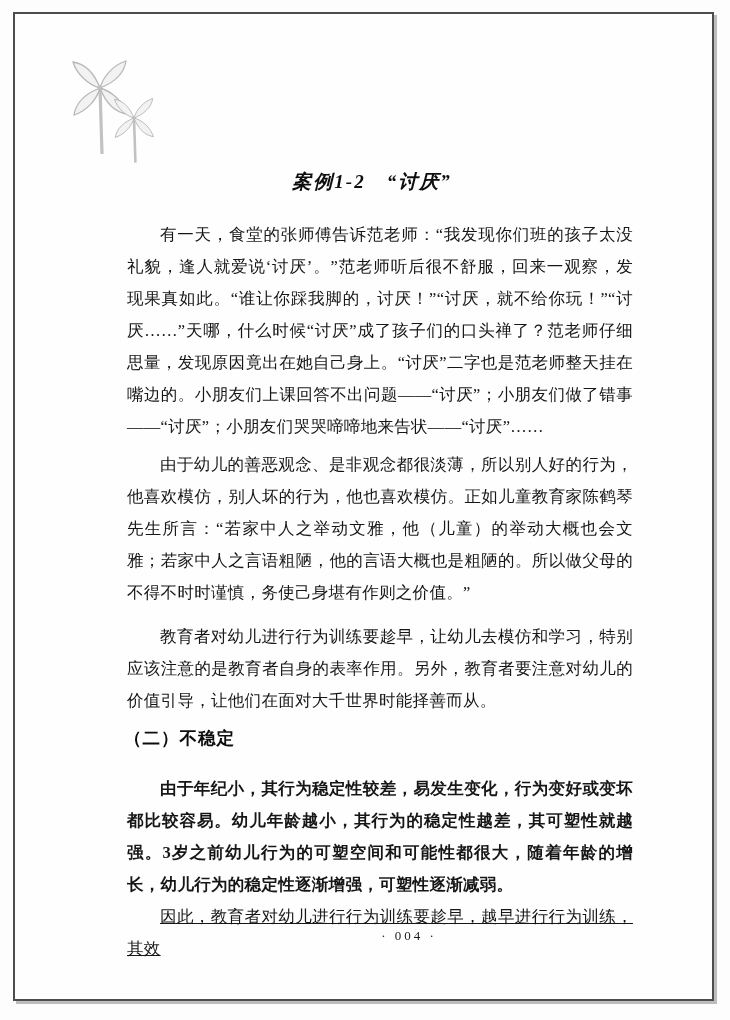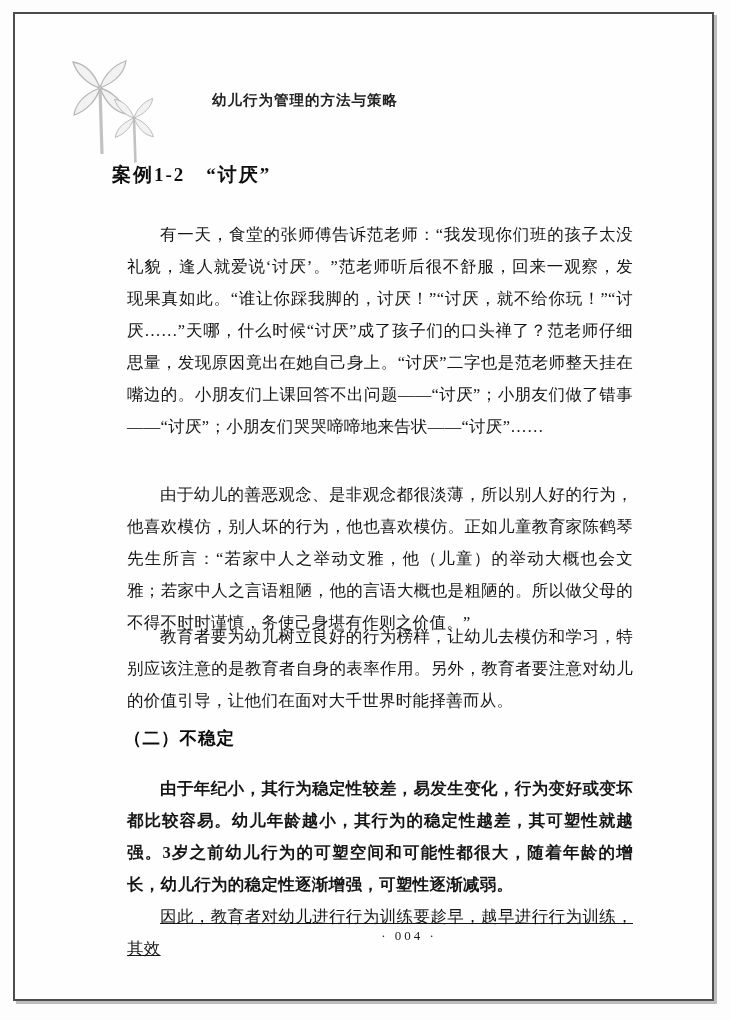--- a/index.html
+++ b/index.html
@@ -23,30 +23,30 @@
   .book-header { position: absolute; left: 60px; top: 46px; width: 400px; height: 120px; }
   .pinwheels { position: absolute; left: 0; top: 0; }
   .book-title {
     position: absolute; left: 152px; top: 45px;
     font-family: "Liberation Sans", "DejaVu Sans", sans-serif;
     font-weight: bold; font-size: 14.5px; letter-spacing: 1px; color: #222;
     white-space: nowrap;
   }
   .case-title {
     position: absolute; left: 112px; top: 162px; width: 506px;
-    margin: 0; 
-    font-size: 19px; font-weight: bold; letter-spacing: 2px; color: #0e0e0e;
+    margin: 7px; text-align: center;
+    font-size: 19px; font-weight: bold; letter-spacing: 2px; color: #0e0e0e; font-style: italic;
   }
   .para {
     position: absolute; left: 112px; width: 506px;
     margin: 15px; font-size: 16.5px; line-height: 32px;
     text-align: justify; text-indent: 2em; letter-spacing: 0.3px;
   }
   .case-body { top: 204px; }
-  .para-1 { top: 464px; }
+  .para-1 { top: 434px; }
   .para-2 { top: 606px; }
   .section-heading {
     position: absolute; left: 112px; top: 714px; width: 506px;
     margin: 12px; font-size: 17.5px; font-weight: bold; color: #0c0c0c;
     font-family: "Liberation Sans", "DejaVu Sans", sans-serif;
     letter-spacing: 1px;
   }
   .para-3 { top: 758px; font-weight: bold; }
   .para-4 { top: 886px; text-decoration: underline; }
   .page-footer {
@@ -75,28 +75,27 @@
       <g transform="translate(74,72) scale(0.72)">
         <line x1="0" y1="0" x2="2" y2="62" stroke="#c2c2c2" stroke-width="3.6"></line>
         <path d="M0 0 C -5 -13, -14 -24, -27 -26 C -23 -13, -11 -3, 0 0 Z"></path>
         <path d="M0 0 C 13 -5, 24 -14, 26 -27 C 13 -23, 3 -11, 0 0 Z"></path>
         <path d="M0 0 C 5 13, 14 24, 27 26 C 23 13, 11 3, 0 0 Z"></path>
         <path d="M0 0 C -13 5, -24 14, -26 27 C -13 23, -3 11, 0 0 Z"></path>
         <circle cx="0" cy="0" r="1.6" fill="#c9c9c9"></circle>
       </g>
     </g>
   </svg>
-  <div class="book-title">幼儿行为管理的方法与策略</div>
 </header>
 
 <main>
   <h2 class="case-title">案例1-2　“讨厌”</h2>
   <p class="para case-body">有一天，食堂的张师傅告诉范老师：“我发现你们班的孩子太没礼貌，逢人就爱说‘讨厌’。”范老师听后很不舒服，回来一观察，发现果真如此。“谁让你踩我脚的，讨厌！”“讨厌，就不给你玩！”“讨厌……”天哪，什么时候“讨厌”成了孩子们的口头禅了？范老师仔细思量，发现原因竟出在她自己身上。“讨厌”二字也是范老师整天挂在嘴边的。小朋友们上课回答不出问题——“讨厌”；小朋友们做了错事——“讨厌”；小朋友们哭哭啼啼地来告状——“讨厌”……</p>
   <p class="para para-1">由于幼儿的善恶观念、是非观念都很淡薄，所以别人好的行为，他喜欢模仿，别人坏的行为，他也喜欢模仿。正如儿童教育家陈鹤琴先生所言：“若家中人之举动文雅，他（儿童）的举动大概也会文雅；若家中人之言语粗陋，他的言语大概也是粗陋的。所以做父母的不得不时时谨慎，务使己身堪有作则之价值。”</p>
-  <p class="para para-2">教育者要为幼儿树立良好的行为榜样，让幼儿去模仿和学习，特别应该注意的是教育者自身的表率作用。另外，教育者要注意对幼儿的价值引导，让他们在面对大千世界时能择善而从。</p>
+  <p class="para para-2">教育者对幼儿进行行为训练要趁早，让幼儿去模仿和学习，特别应该注意的是教育者自身的表率作用。另外，教育者要注意对幼儿的价值引导，让他们在面对大千世界时能择善而从。</p>
   <h3 class="section-heading">（二）不稳定</h3>
   <p class="para para-3">由于年纪小，其行为稳定性较差，易发生变化，行为变好或变坏都比较容易。幼儿年龄越小，其行为的稳定性越差，其可塑性就越强。3岁之前幼儿行为的可塑空间和可能性都很大，随着年龄的增长，幼儿行为的稳定性逐渐增强，可塑性逐渐减弱。</p>
   <p class="para para-4">因此，教育者对幼儿进行行为训练要趁早，越早进行行为训练，其效</p>
 </main>
 
 <footer class="page-footer">
   <span>· 004 ·</span>
 </footer>
 
 </body></html>

